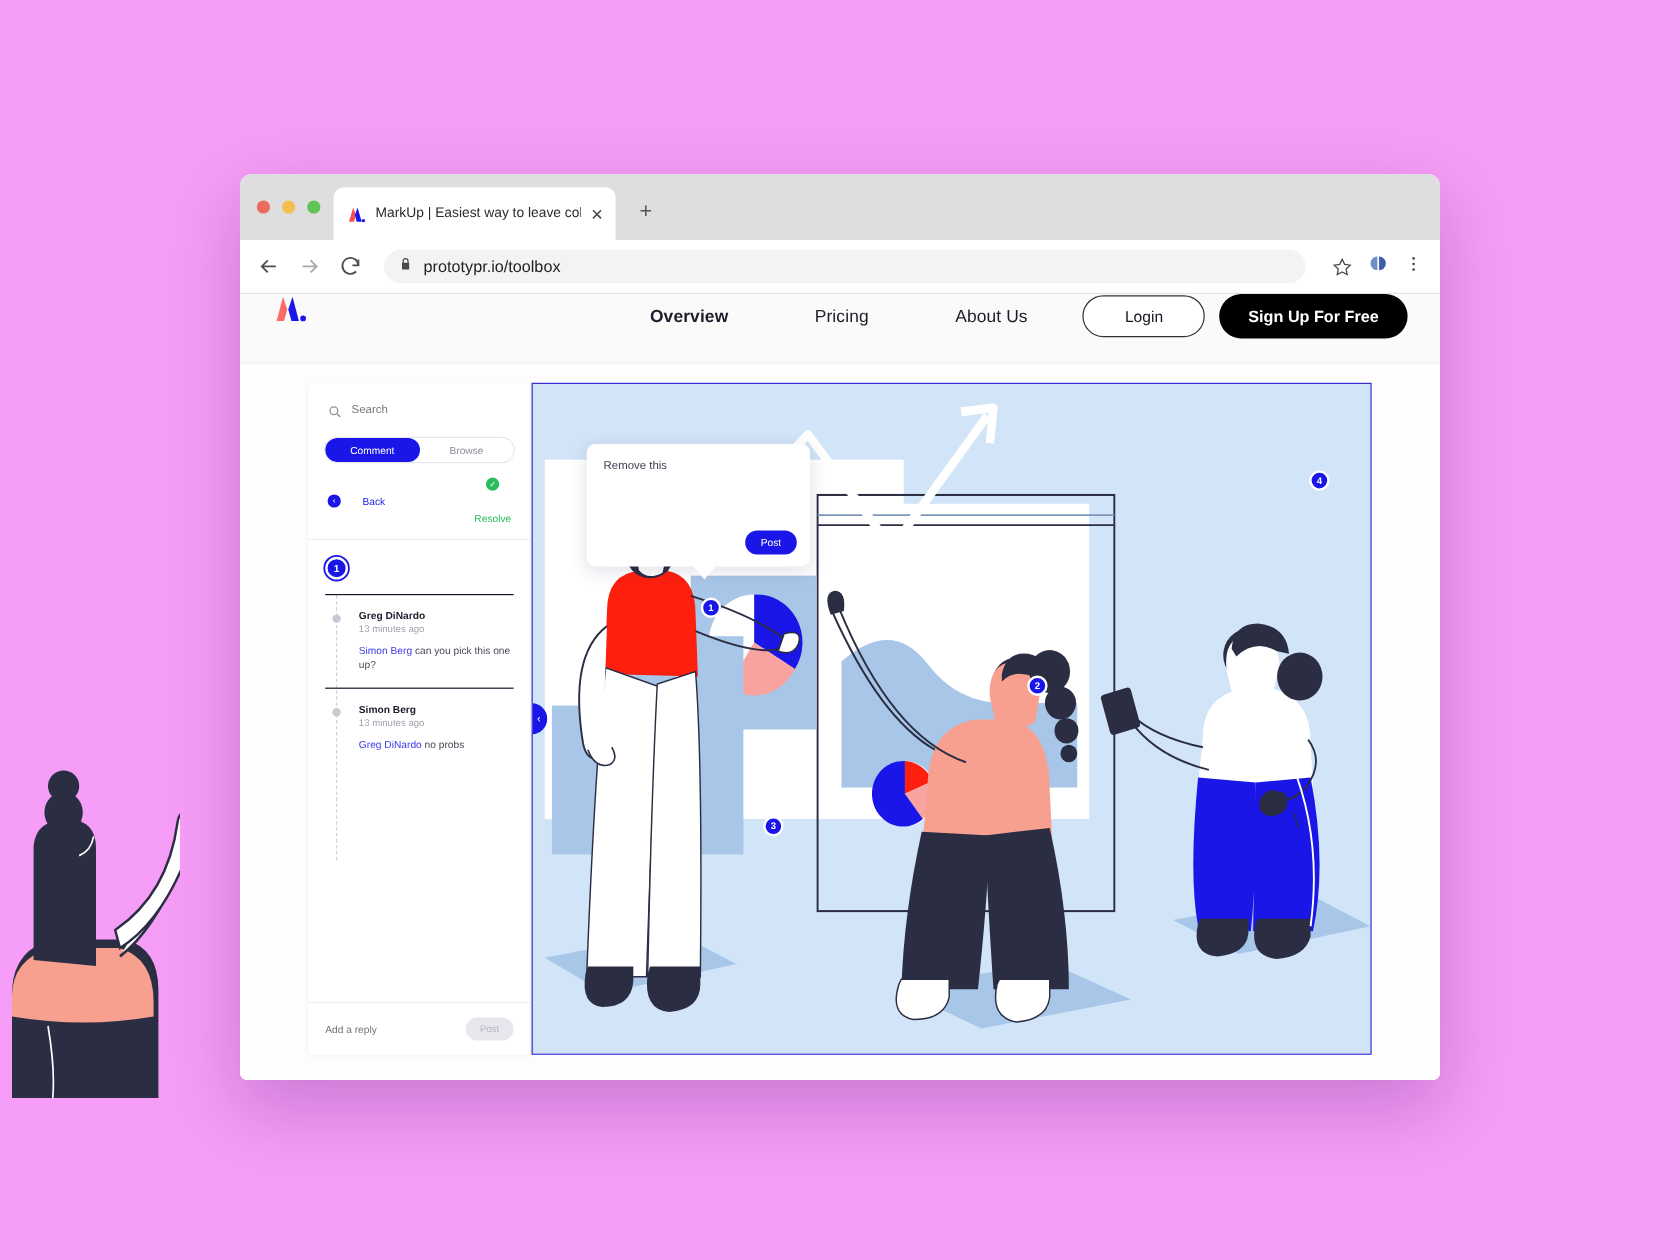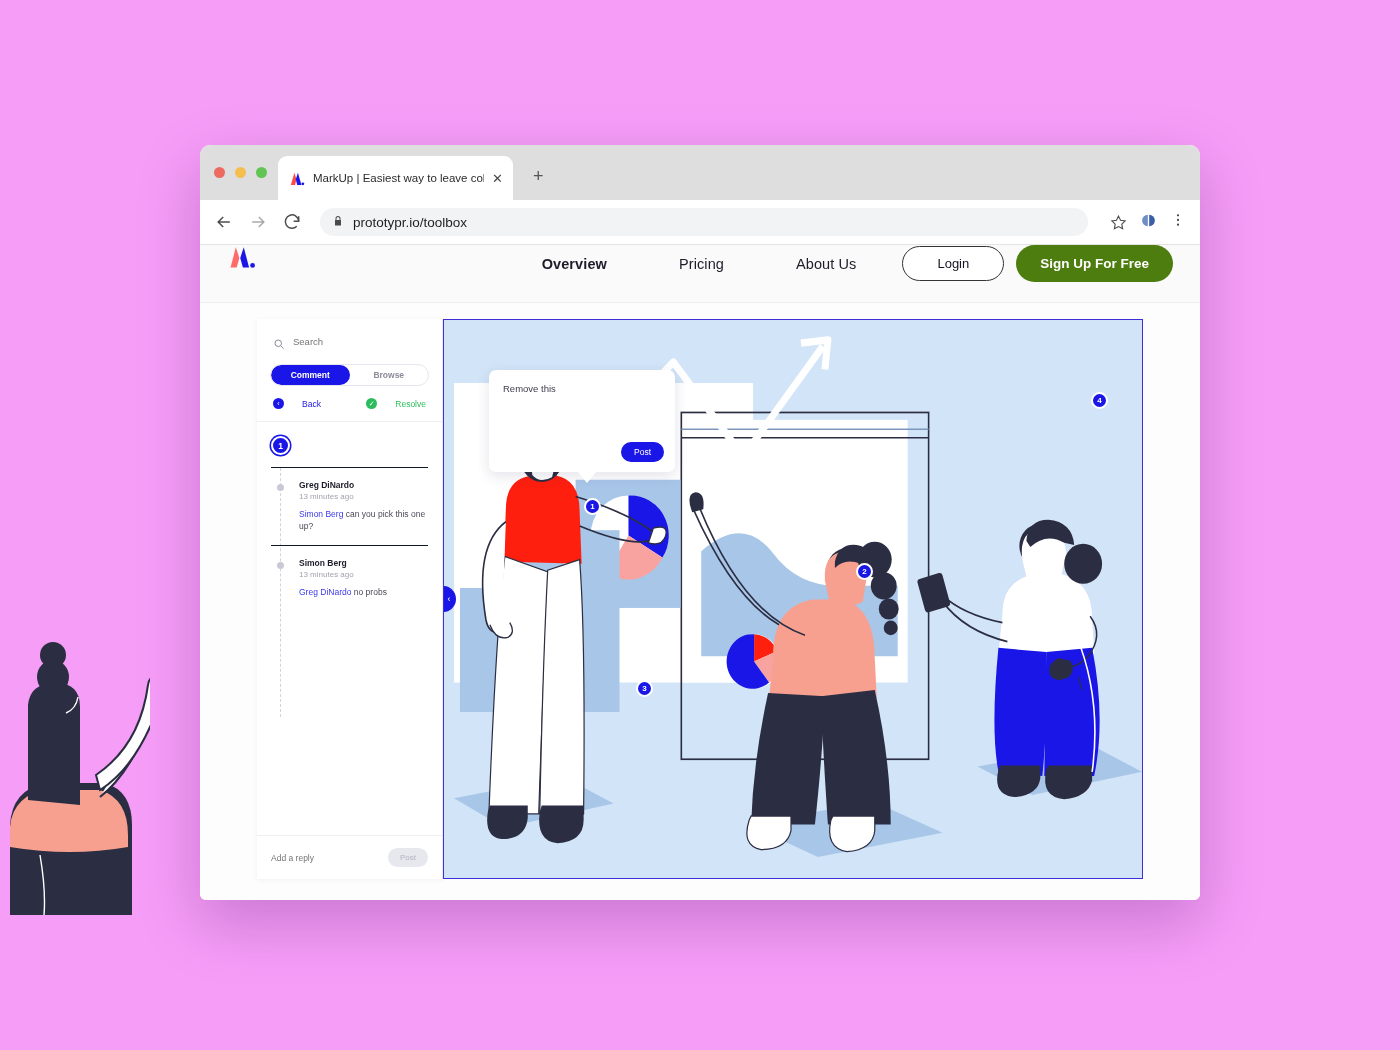--- a/index.html
+++ b/index.html
@@ -72,55 +72,55 @@
   }
   .nav-link.active { font-weight:bold; }
   .btn-login {
     border:1px solid #333; border-radius:20px;
     padding:9px 34px; font-size:13px; color:#151521;
     background:#fff; cursor:pointer; margin-left:10px;
   }
   .btn-signup {
     border:none; border-radius:20px;
     padding:11px 24px; font-size:13.5px; font-weight:bold; color:#fff;
-    background:#4d7c0f; cursor:pointer; margin-left:12px;
+    background:#000000; cursor:pointer; margin-left:12px;
   }
 
   
   .app-body { position:relative; height:652px; background:#fdfdfd; }
   .app-canvas-wrap { position:absolute; left:57px; top:16px; right:57px; bottom:76px; display:flex; }
 
   
   .sidebar {
     width:186px; background:#fff; flex:0 0 186px;
     border-right:1px solid #ececec;
     display:flex; flex-direction:column;
     box-shadow:0 1px 5px rgba(0,0,0,.05);
   }
   .sb-search { display:flex; align-items:flex-start; gap:8px; padding:17px 16px 10px; }
   .sb-search input {
     border:none; outline:none; font-size:9.5px; color:#8b8b99;
     font-family:inherit; width:100%; background:transparent;
   }
   .seg {
     margin:0 13px 10px; height:22px; border:1px solid #e6e6ee; border-radius:12px;
-    display:flex; overflow:hidden;font-weight:bold;
+    display:flex; overflow:hidden;
   }
   .seg-btn {
     flex:1; display:flex; align-items:center; justify-content:center;
     font-size:8.5px; color:#8b8b99; cursor:pointer; border-radius:12px;
   }
   .seg-btn.active { background:#1a16e8; color:#fff; }
   .sb-actions {
     display:flex; justify-content:space-between; align-items:center;
     padding:2px 16px 12px; border-bottom:1px solid #eee;
   }
   .act { display:flex; align-items:center; gap:18px; font-size:8.5px; cursor:pointer;}
   .act.back { color:#1a16e8; }
-  .act.resolve { color:#2bbd5c; }
+  .act.resolve { color:#2bbd5c;flex-direction:column; }
   .circ-ico { width:11px; height:11px; border-radius:50%; display:flex;
               align-items:center; justify-content:center; font-size:7px; color:#fff;}
   .thread { padding:14px 14px 0; position:relative; flex:1; overflow:hidden; }
   .cmt { display:flex; gap:9px; position:relative; padding-bottom:12px;}
   .cmt + .cmt { border-top:1px solid #0f172a; padding-top:12px; }
   .pin {
     width:19px; height:19px; flex:0 0 19px; border-radius:50%;
     background:#1a16e8; border:2px solid #fff;
     box-shadow:0 0 0 1.5px #1a16e8;
     color:#fff; font-size:8.5px; display:flex; align-items:center; justify-content:center;

